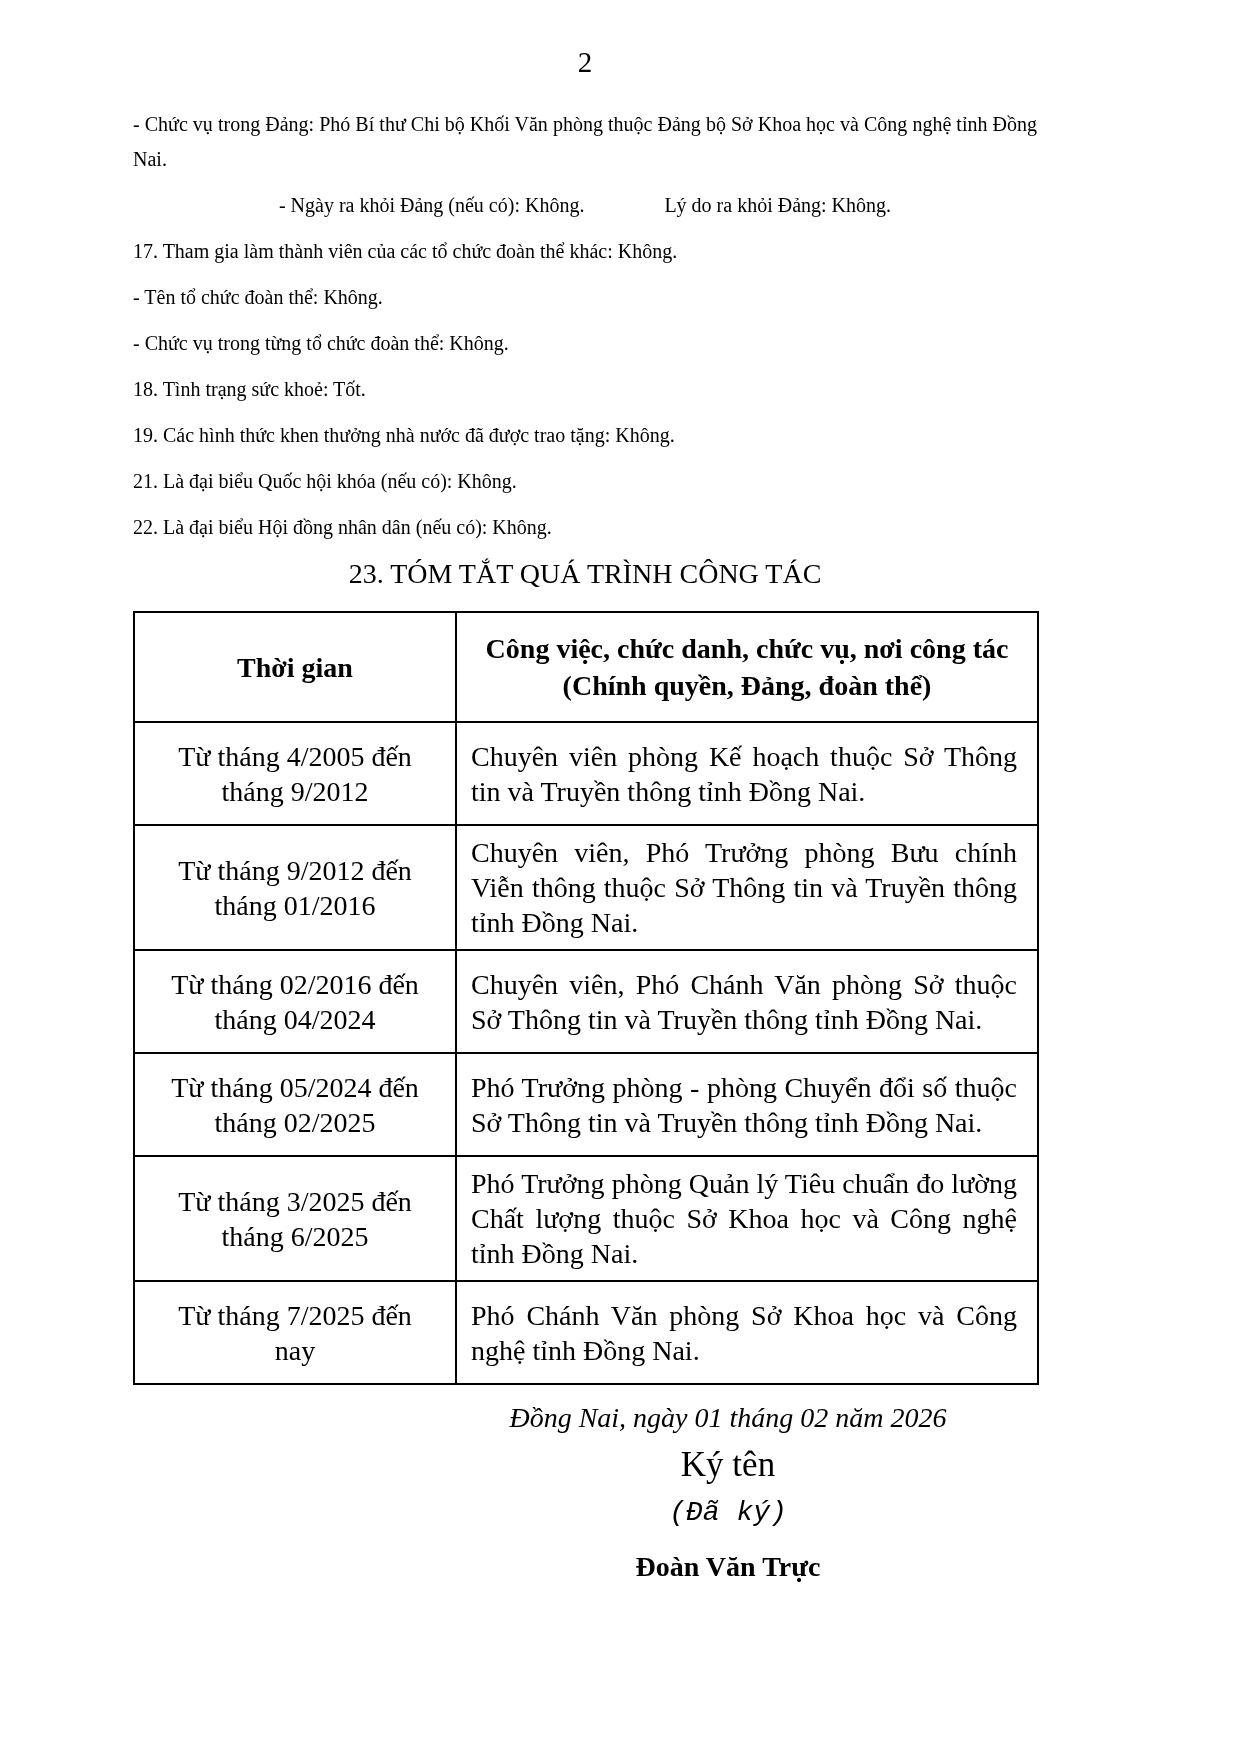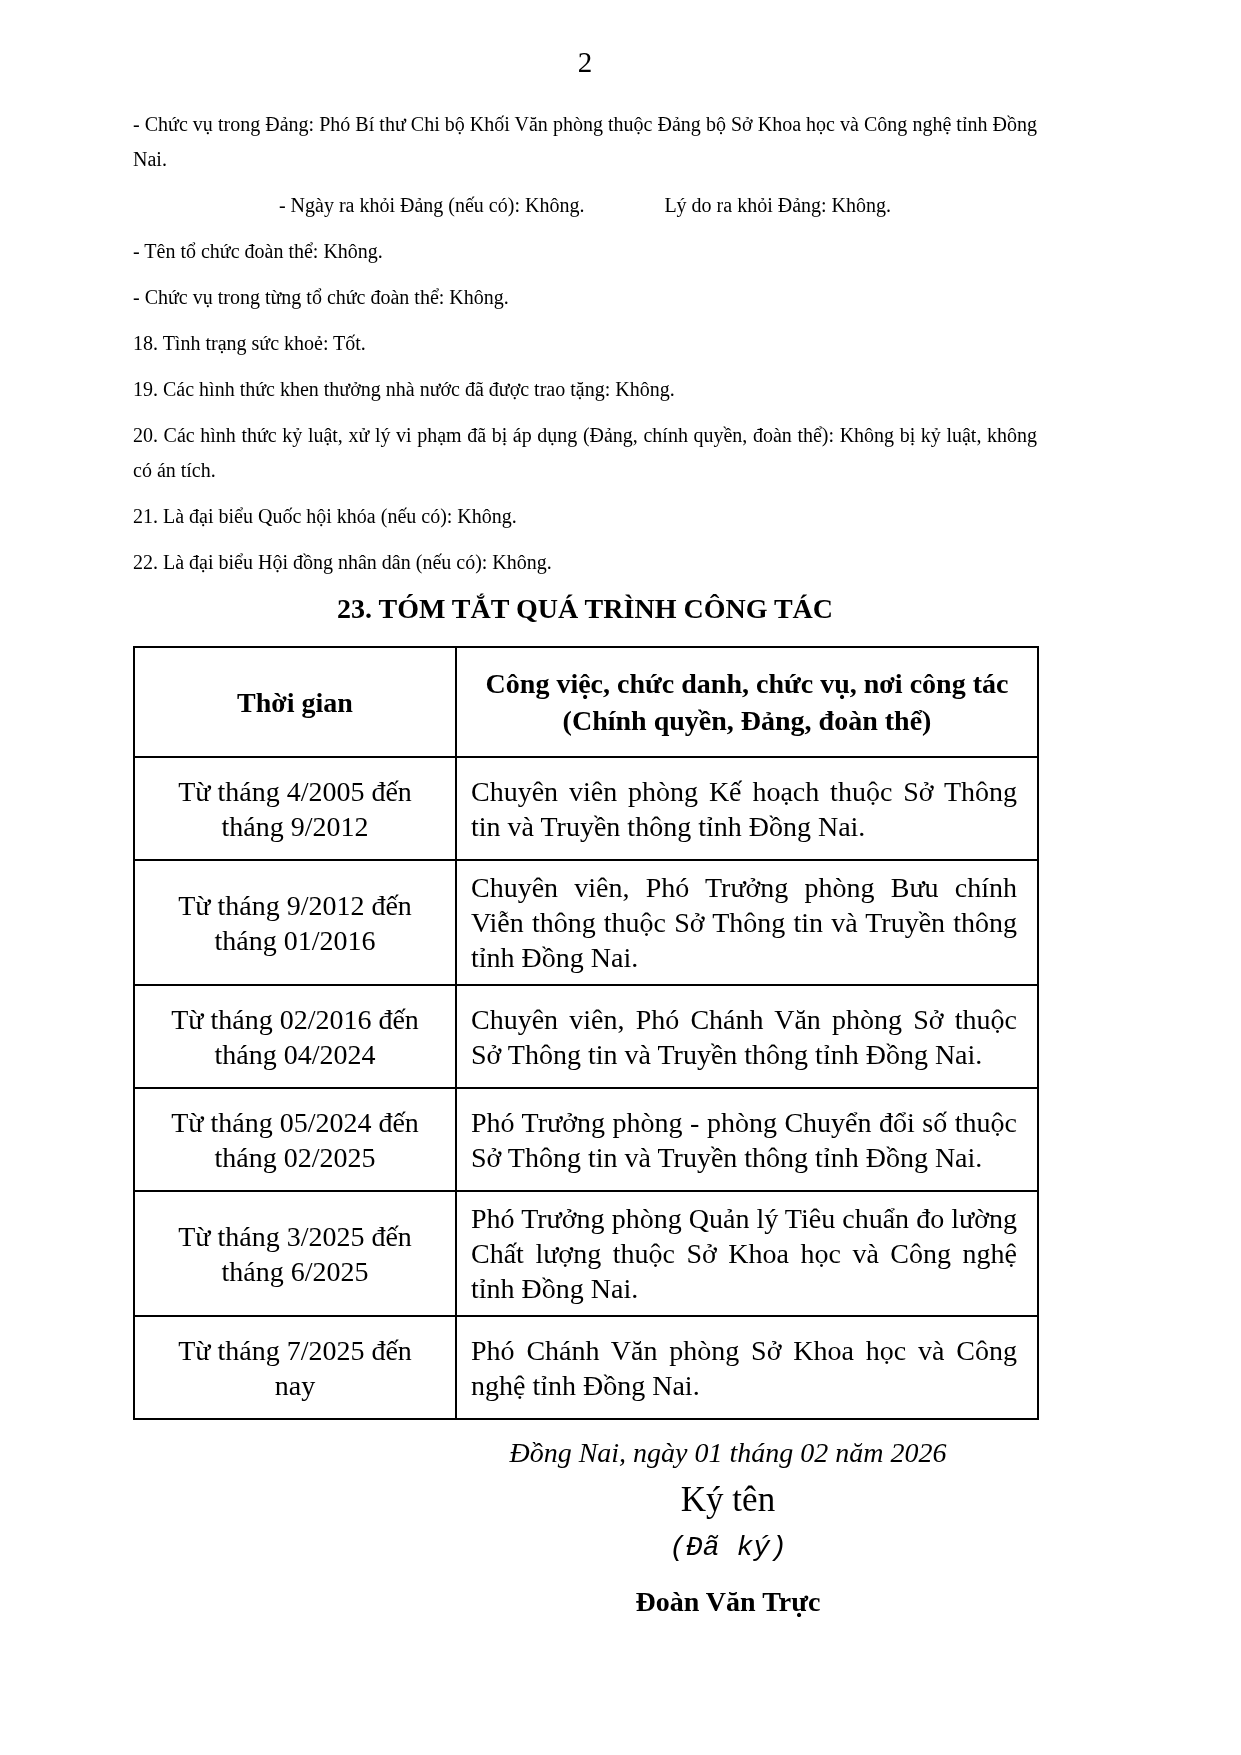--- a/index.html
+++ b/index.html
@@ -30,21 +30,21 @@
     font-size: 20px;
     line-height: 35px;
     margin: 0 0 11px 0;
     text-align: justify;
   }
   p.doc-line.no-justify { text-align: center; }
   .gap-left { margin-left: 80px; }
   h3.section-heading {
     font-size: 28px;
     line-height: 35px;
-    font-weight: bold;
+    font-weight: normal;
     text-align: center;
     margin: 9px 0 20px 0;
   }
   table.work-table {
     border-collapse: collapse;
     width: 904px;
     table-layout: fixed;
   }
   table.work-table th,
   table.work-table td {
@@ -108,25 +108,25 @@
 <body>
 
 <div class="page">
 
   <div class="page-number">2</div>
 
   <p class="doc-line">- Chức vụ trong Đảng: Phó Bí thư Chi bộ Khối Văn phòng thuộc Đảng bộ Sở Khoa học và Công nghệ tỉnh Đồng Nai.</p>
 
   <p class="doc-line no-justify"><span>- Ngày ra khỏi Đảng (nếu có): Không.</span><span class="gap-left">Lý do ra khỏi Đảng: Không.</span></p>
 
+  <p class="doc-line">17. Tham gia làm thành viên của các tổ chức đoàn thể khác: Không.</p>
   <p class="doc-line">- Tên tổ chức đoàn thể: Không.</p>
   <p class="doc-line">- Chức vụ trong từng tổ chức đoàn thể: Không.</p>
   <p class="doc-line">18. Tình trạng sức khoẻ: Tốt.</p>
   <p class="doc-line">19. Các hình thức khen thưởng nhà nước đã được trao tặng: Không.</p>
-  <p class="doc-line">20. Các hình thức kỷ luật, xử lý vi phạm đã bị áp dụng (Đảng, chính quyền, đoàn thể): Không bị kỷ luật, không có án tích.</p>
   <p class="doc-line">21. Là đại biểu Quốc hội khóa (nếu có): Không.</p>
   <p class="doc-line">22. Là đại biểu Hội đồng nhân dân (nếu có): Không.</p>
 
   <h3 class="section-heading">23. TÓM TẮT QUÁ TRÌNH CÔNG TÁC</h3>
 
   <table class="work-table">
     <colgroup>
       <col class="col-time">
       <col class="col-job">
     </colgroup>

